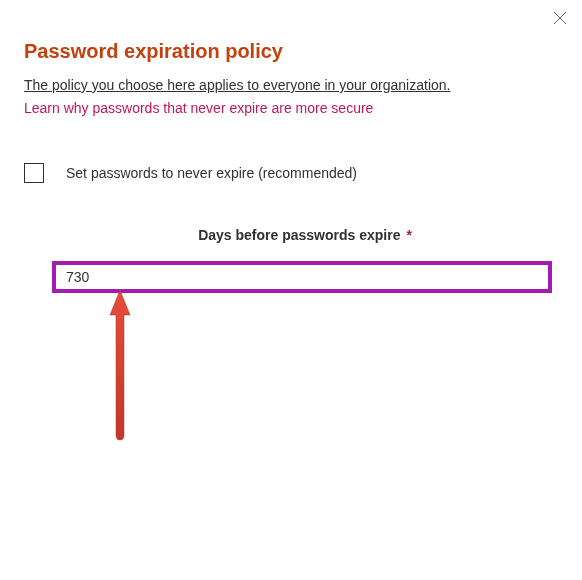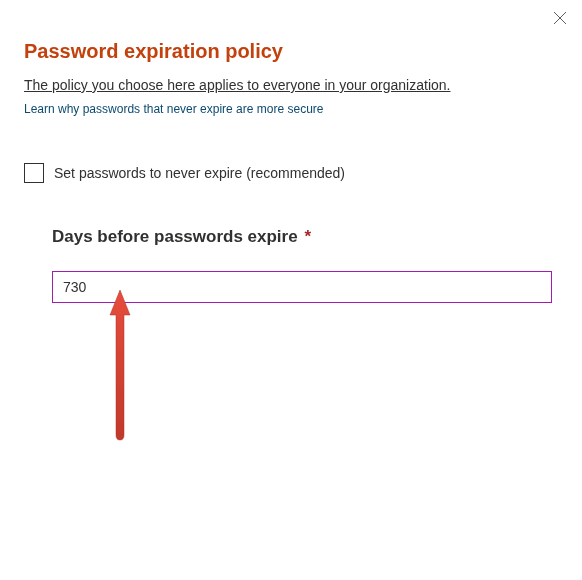--- a/index.html
+++ b/index.html
@@ -41,64 +41,66 @@
       color: #c2410c;
       margin-bottom: 14px;
     }
     .description {
       font-size: 14px;
       color: #323130;
       margin-bottom: 6px;
       text-decoration: underline;
     }
     .info-link {
-      font-size: 12px;
-      color: #0c4a6e;
+      font-size: 14px;
+      color: #be185d;
       text-decoration: none;
       cursor: pointer;
       display: inline-block;
     }
     .checkbox-row {
       display: flex;
       align-items: center;
       margin-top: 46px;
       margin-bottom: 44px;
+      gap: 12px;
     }
     .checkbox {
       width: 20px;
       height: 20px;
       border: 1px solid #323130;
       background: #ffffff;
       margin-right: 10px;
       cursor: pointer;
       flex-shrink: 0;
     }
     .checkbox-label {
       font-size: 14px;
       color: #323130;
       cursor: pointer;
     }
     .field-group {
       margin-left: 28px;
     }
     .field-label {
-      font-size: 17px;
+      font-size: 14px;
       font-weight: 600;
       color: #323130;
-      margin-bottom: 24px;
+      margin-bottom: 18px;
       display: block;
+      text-align: center;
     }
     .required-asterisk {
       color: #a4262c;
       margin-left: 2px;
     }
     .text-input {
       width: 500px;
       height: 32px;
-      border: 1px solid #a21caf;
+      border: 4px solid #a21caf;
       padding: 0 10px;
       font-size: 14px;
       font-family: inherit;
       color: #323130;
       outline: none;
     }
     .arrow-annotation {
       position: absolute;
       left: 100px;
       top: 285px;

